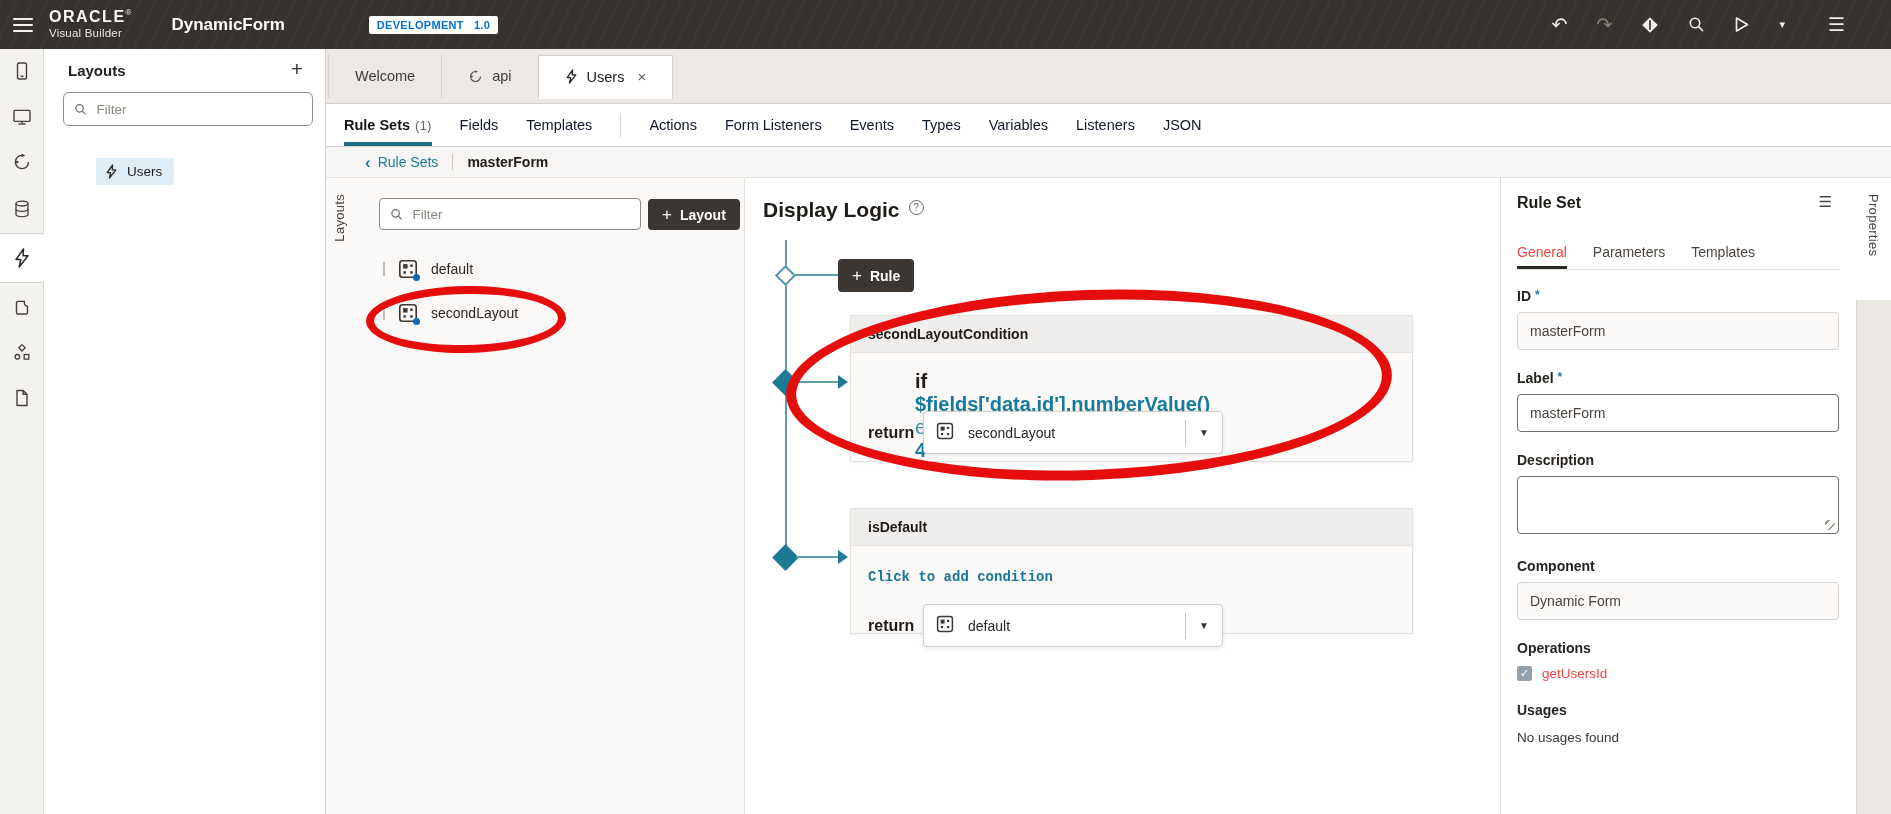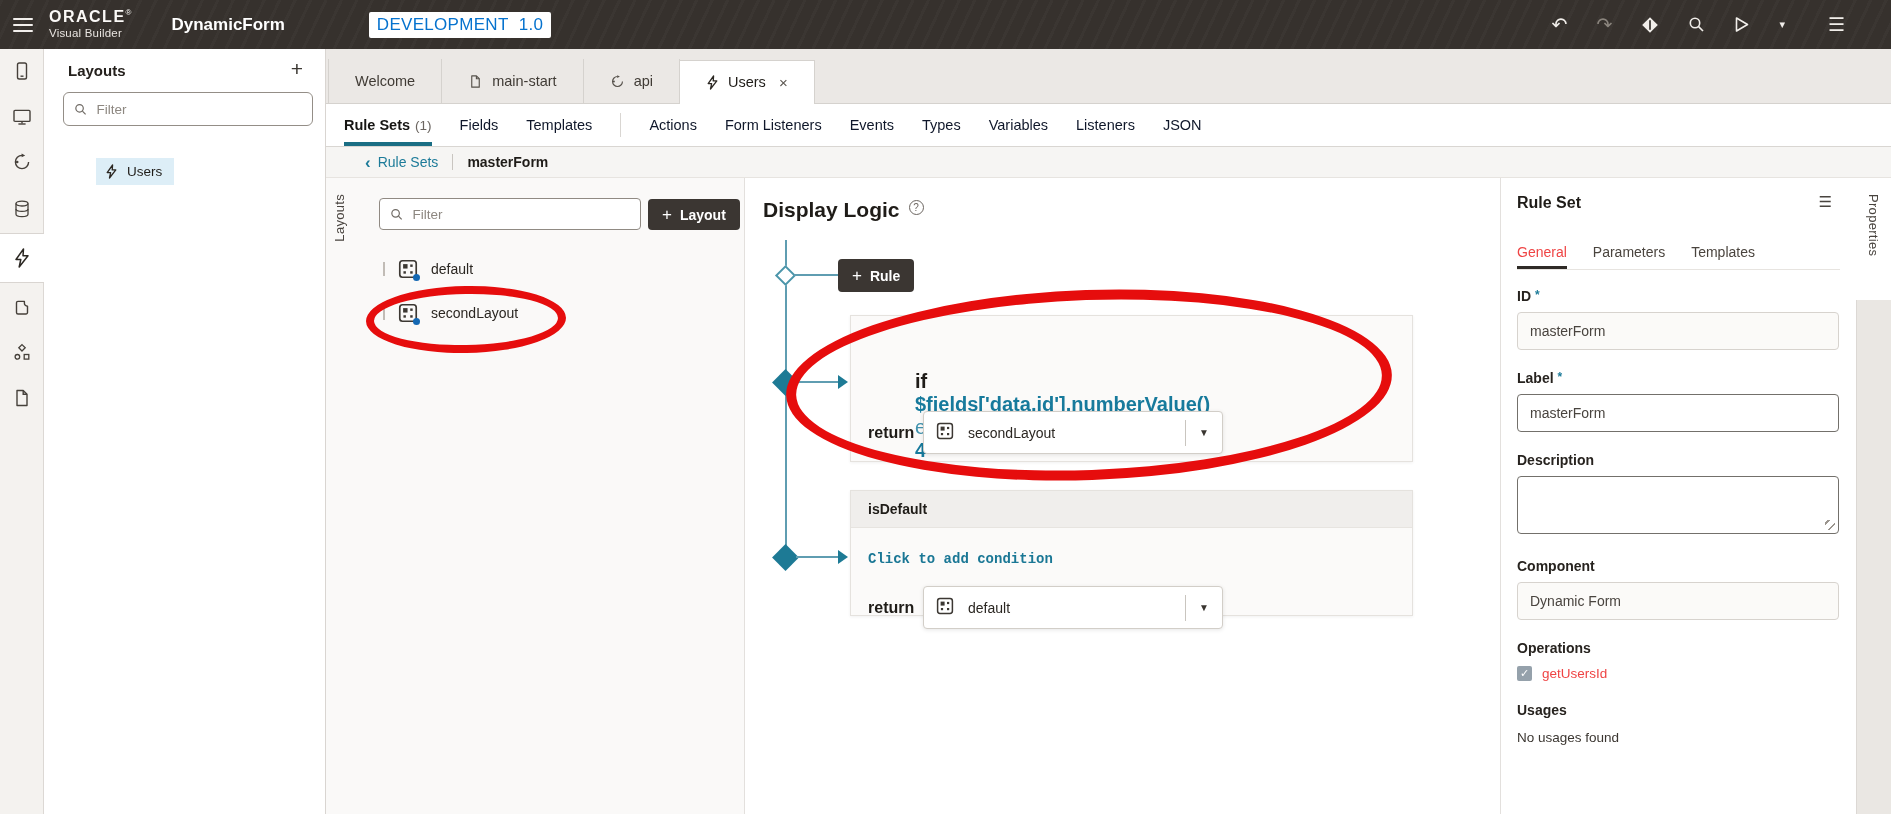--- a/index.html
+++ b/index.html
@@ -11,21 +11,21 @@
     background-image:repeating-linear-gradient(115deg, rgba(255,255,255,.025) 0 3px, transparent 3px 14px);
     display:flex; align-items:center; }
   .hamb { width:20px; height:14px; margin-left:13px; display:flex; flex-direction:column; justify-content:space-between; cursor:pointer; }
   .hamb span { display:block; height:2px; background:#f2efec; border-radius:1px; }
   .logo-wrap { margin-left:16px; line-height:1; }
   .logo-main { color:#fbf9f7; font-weight:bold; font-size:16px; letter-spacing:1.5px; }
   .logo-reg { font-size:8px; vertical-align:top; color:#fbf9f7; }
   .logo-sub { color:#e8e4e0; font-size:11.5px; margin-top:3px; letter-spacing:.2px; }
   .app-title { color:#ffffff; font-weight:bold; font-size:17px; margin-left:40px; }
   .env-badge { margin-left:84px; background:#ffffff; border-radius:2px; padding:3px 8px; display:flex; gap:10px; align-items:center; }
-  .env-badge span { color:#0572ce; font-size:17px; font-weight:normal; letter-spacing:.3px; }
+  .env-badge span { color:#0572ce; font-size:11px; font-weight:bold; letter-spacing:.3px; }
   .top-icons { position:absolute; right:46px; top:0; height:49px; display:flex; align-items:center; gap:29px; }
   .tico { color:#f1eeea; font-size:19px; line-height:1; cursor:pointer; display:flex; align-items:center; }
   .tico.dim { color:#8a847d; }
   .tico svg { display:block; }
   .caret-down { font-size:11px; color:#f1eeea; }
   .menu-gap { margin-left:14px; }
 
   
   .rail { position:absolute; left:0; top:49px; width:44px; height:765px; background:#f4f2ef; border-right:1px solid #dcd8d4; }
   .rail-ico { position:absolute; left:0; width:44px; height:44px; display:flex; align-items:center; justify-content:center; cursor:pointer; }
@@ -38,21 +38,21 @@
   .lpanel-plus { position:absolute; right:22px; top:8px; font-size:21px; color:#3c3833; font-weight:400; cursor:pointer; }
   .lfilter { position:absolute; left:19px; top:43px; width:250px; height:34px; border:1px solid #948e87; border-radius:6px; background:#fff; display:flex; align-items:center; padding:0 10px; gap:9px; }
   .lfilter input { border:none; outline:none; font-size:13.5px; color:#49443f; width:100%; background:transparent; }
   .lfilter input::placeholder { color:#8d8780; }
   .users-item { position:absolute; left:52px; top:109px; height:27px; background:#ddeef7; display:flex; align-items:center; padding:0 12px 0 9px; gap:9px; cursor:pointer; }
   .users-item span.lbl { font-size:13.5px; color:#1f1c18; }
 
   
   .main { position:absolute; left:326px; top:49px; width:1565px; height:765px; }
 
-  .tabbar { position:relative; height:55px; background:#ebe8e5; border-bottom:1px solid #d5d2ce; display:flex; align-items:flex-end; padding-left:2px; }
+  .tabbar { position:relative; height:55px; background:#ebe8e5; border-bottom:1px solid #d5d2ce; display:flex; align-items:center; padding-left:2px; }
   .tab { height:44px; display:flex; align-items:center; gap:9px; padding:0 26px; font-size:14.5px; color:#403b35; border-right:1px solid #d5d2ce; cursor:pointer; }
   .tab:first-child { border-left:1px solid #d5d2ce; }
   .tab.active { background:#ffffff; border-top:1px solid #d5d2ce; margin-bottom:-1px; padding-bottom:1px; color:#1f1c18; }
   .tab .close { font-size:15px; color:#5b5650; margin-left:4px; }
   .tab svg { display:block; }
 
   .subtabbar { position:relative; height:43px; background:#fff; border-bottom:1px solid #d9d6d2; display:flex; align-items:stretch; padding-left:18px; gap:28px; }
   .subtab { display:flex; align-items:center; font-size:14.5px; color:#0f172a; cursor:pointer; gap:5px; }
   .subtab.active { color:#161513; font-weight:bold; box-shadow:inset 0 -4px 0 #1a6e84; }
   .subtab .cnt { color:#6b6560; font-weight:normal; font-size:13.5px; }
@@ -256,27 +256,20 @@
   </div>
 
   <div class="main">
 
     <div class="tabbar">
       <div class="tab">
         <span>Welcome</span>
       </div>
       <div class="tab">
         <svg width="15" height="15" viewBox="0 0 20 20">
-            <path d="M5 2.5 h6.2 L15 6.3 V17.5 H5 Z" fill="none" stroke="#55504a" stroke-width="1.5" stroke-linejoin="round"></path>
-            <path d="M11.2 2.5 v3.8 H15" fill="none" stroke="#55504a" stroke-width="1.5"></path>
-          </svg>
-        <span>main-start</span>
-      </div>
-      <div class="tab">
-        <svg width="15" height="15" viewBox="0 0 20 20">
             <path d="M16.6 10 A6.6 6.6 0 1 1 10 3.4" fill="none" stroke="#55504a" stroke-width="1.5"></path>
             <path d="M9.6 1.6 L13.2 3.4 L9.6 5.2 Z" fill="#55504a"></path>
             <circle cx="5.2" cy="10" r="1.3" fill="#55504a"></circle>
           </svg>
         <span>api</span>
       </div>
       <div class="tab active">
         <svg width="13" height="15" viewBox="0 0 18 20">
             <path d="M10.5 1 L3 11.5 H7.8 L6.2 19 L15 7.8 H10 Z" fill="none" stroke="#2b2722" stroke-width="1.8" stroke-linejoin="round"></path>
           </svg>
@@ -386,20 +379,21 @@
         <button class="dark-btn add-rule">
           <span class="plus">+</span>
           <span>Rule</span>
         </button>
 
         <div class="diamond-fill" style="left:31px; top:195px;"></div>
         <div class="hline" style="left:51px; top:203px; width:42px;"></div>
         <div class="arrow-head" style="left:93px; top:197px;"></div>
 
         <div class="rule-card" style="top:137px; height:147px;">
+          <div class="rule-head">secondLayoutCondition</div>
           <div class="if-row">
             <span class="kw">if</span>
             <span class="code">$fields['data.id'].numberValue()</span>
             <span class="op">equals</span>
             <span class="val">4</span>
           </div>
           <div class="return-row">
             <span class="kw">return</span>
             <div class="dropdown">
               <span class="dd-ico">
@@ -415,21 +409,21 @@
               <span class="dd-div"></span>
               <span class="dd-caret">▼</span>
             </div>
           </div>
         </div>
 
         <div class="diamond-fill" style="left:31px; top:370px;"></div>
         <div class="hline" style="left:51px; top:378px; width:42px;"></div>
         <div class="arrow-head" style="left:93px; top:372px;"></div>
 
-        <div class="rule-card" style="top:312px; height:126px;">
+        <div class="rule-card" style="top:330px; height:126px;">
           <div class="rule-head">isDefault</div>
           <div class="add-cond">Click to add condition</div>
           <div class="return-row">
             <span class="kw">return</span>
             <div class="dropdown">
               <span class="dd-ico">
                 <svg width="18" height="18" viewBox="0 0 18 18">
                     <rect x="1.6" y="1.6" width="14.8" height="14.8" rx="2.4" fill="none" stroke="#3c3833" stroke-width="1.5"></rect>
                     <rect x="4.6" y="4.6" width="4" height="4" fill="#3c3833"></rect>
                     <rect x="11" y="4.9" width="2.2" height="2.2" fill="#3c3833"></rect>

